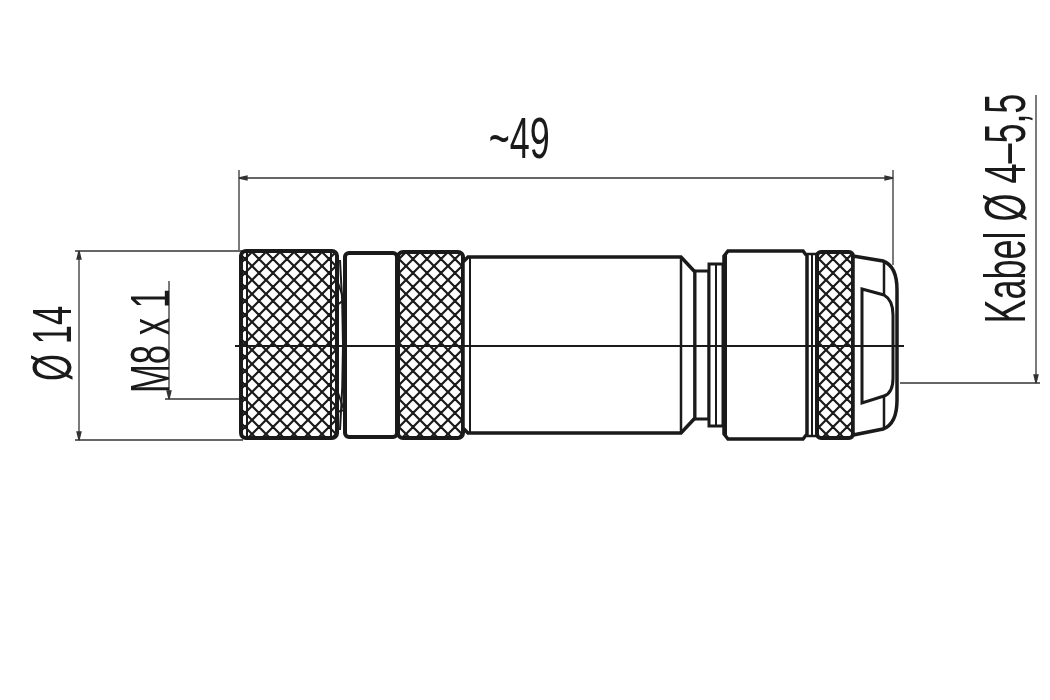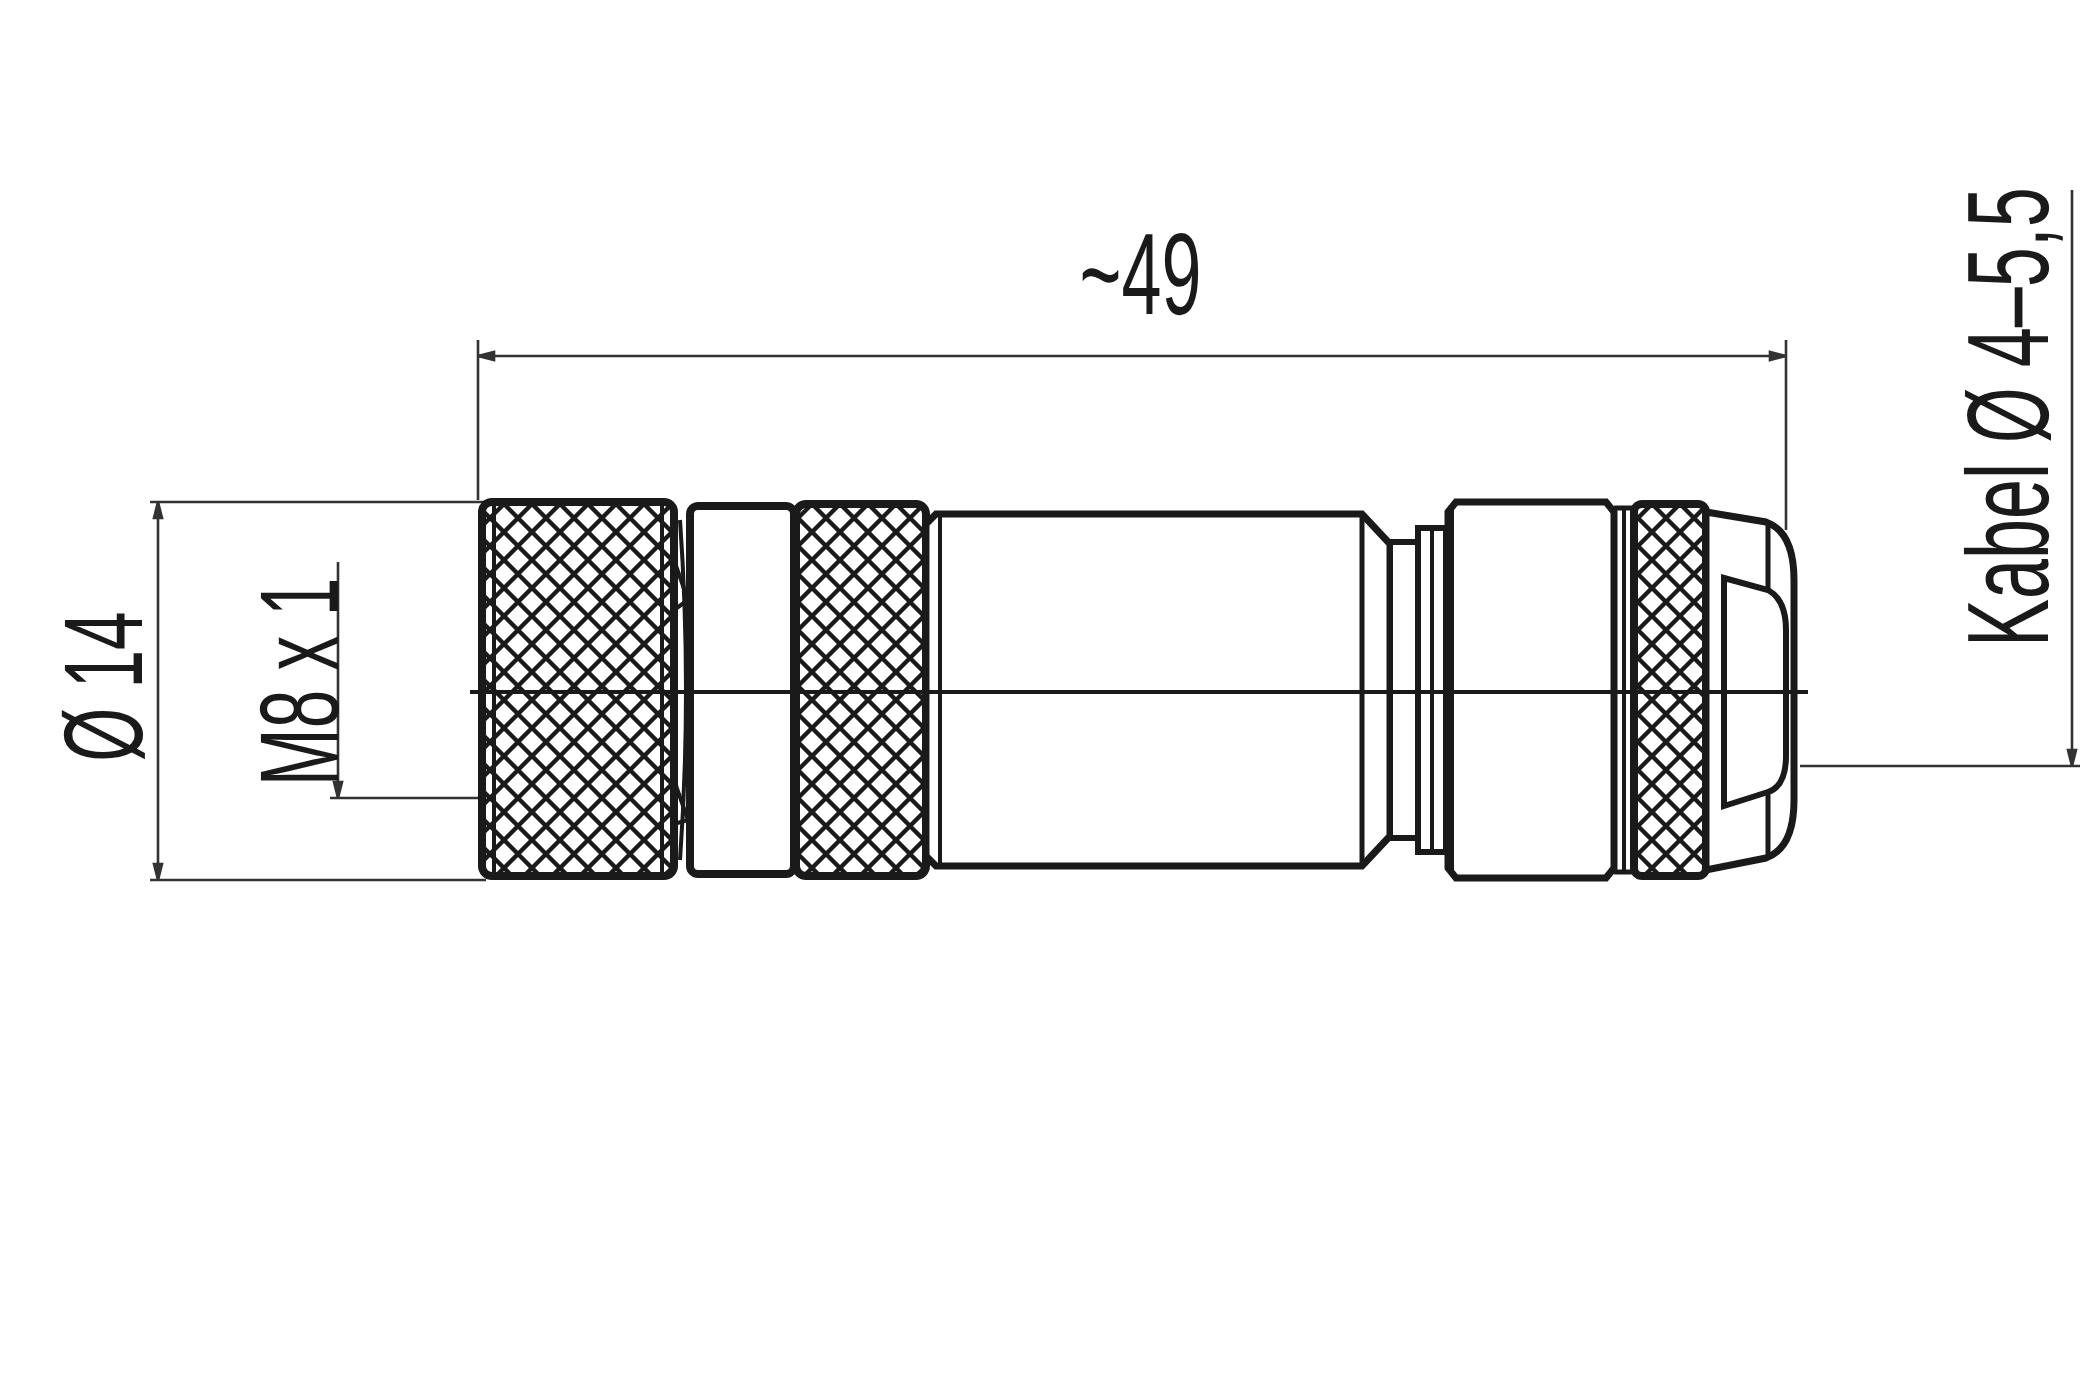--- a/index.html
+++ b/index.html
@@ -1,20 +1,20 @@
 <!DOCTYPE html>
 <html><head>
 <meta charset="utf-8">
 <style>
   html, body { margin: 0; padding: 0; background: #ffffff; }
   body { width: 1050px; height: 700px; position: relative; overflow: hidden; font-family: "DejaVu Sans", sans-serif; }
   #drawing { position: absolute; left: 0; top: 0; }
   .lbl { position: absolute; color: #1a1a1a; font-family: "Liberation Sans Narrow", "Liberation Sans", sans-serif; white-space: nowrap; }
   .narrow { display: inline-block; transform: scaleX(0.62); transform-origin: center; }
-  #len-label { left: 459px; top: 108px; width: 160px; text-align: right; font-size: 58px; line-height: 60px; }
+  #len-label { left: 470px; top: 108px; width: 160px; text-align: left; font-size: 58px; line-height: 60px; }
   #dia-label { left: -18px; top: 315px; width: 140px; text-align: center; font-size: 56px; line-height: 56px; transform: rotate(-90deg); }
   #thread-label { left: 60px; top: 313px; width: 180px; text-align: center; font-size: 56px; line-height: 56px; transform: rotate(-90deg); }
   #cable-label { left: 850px; top: 210px; width: 310px; text-align: center; font-size: 58px; line-height: 58px; transform: rotate(-90deg); }
 </style>
 </head>
 <body>
 
 <svg id="drawing" width="1050" height="700" viewBox="0 0 1050 700" xmlns="http://www.w3.org/2000/svg">
   <defs>
     <pattern id="knurl" width="14" height="14" patternUnits="userSpaceOnUse">

